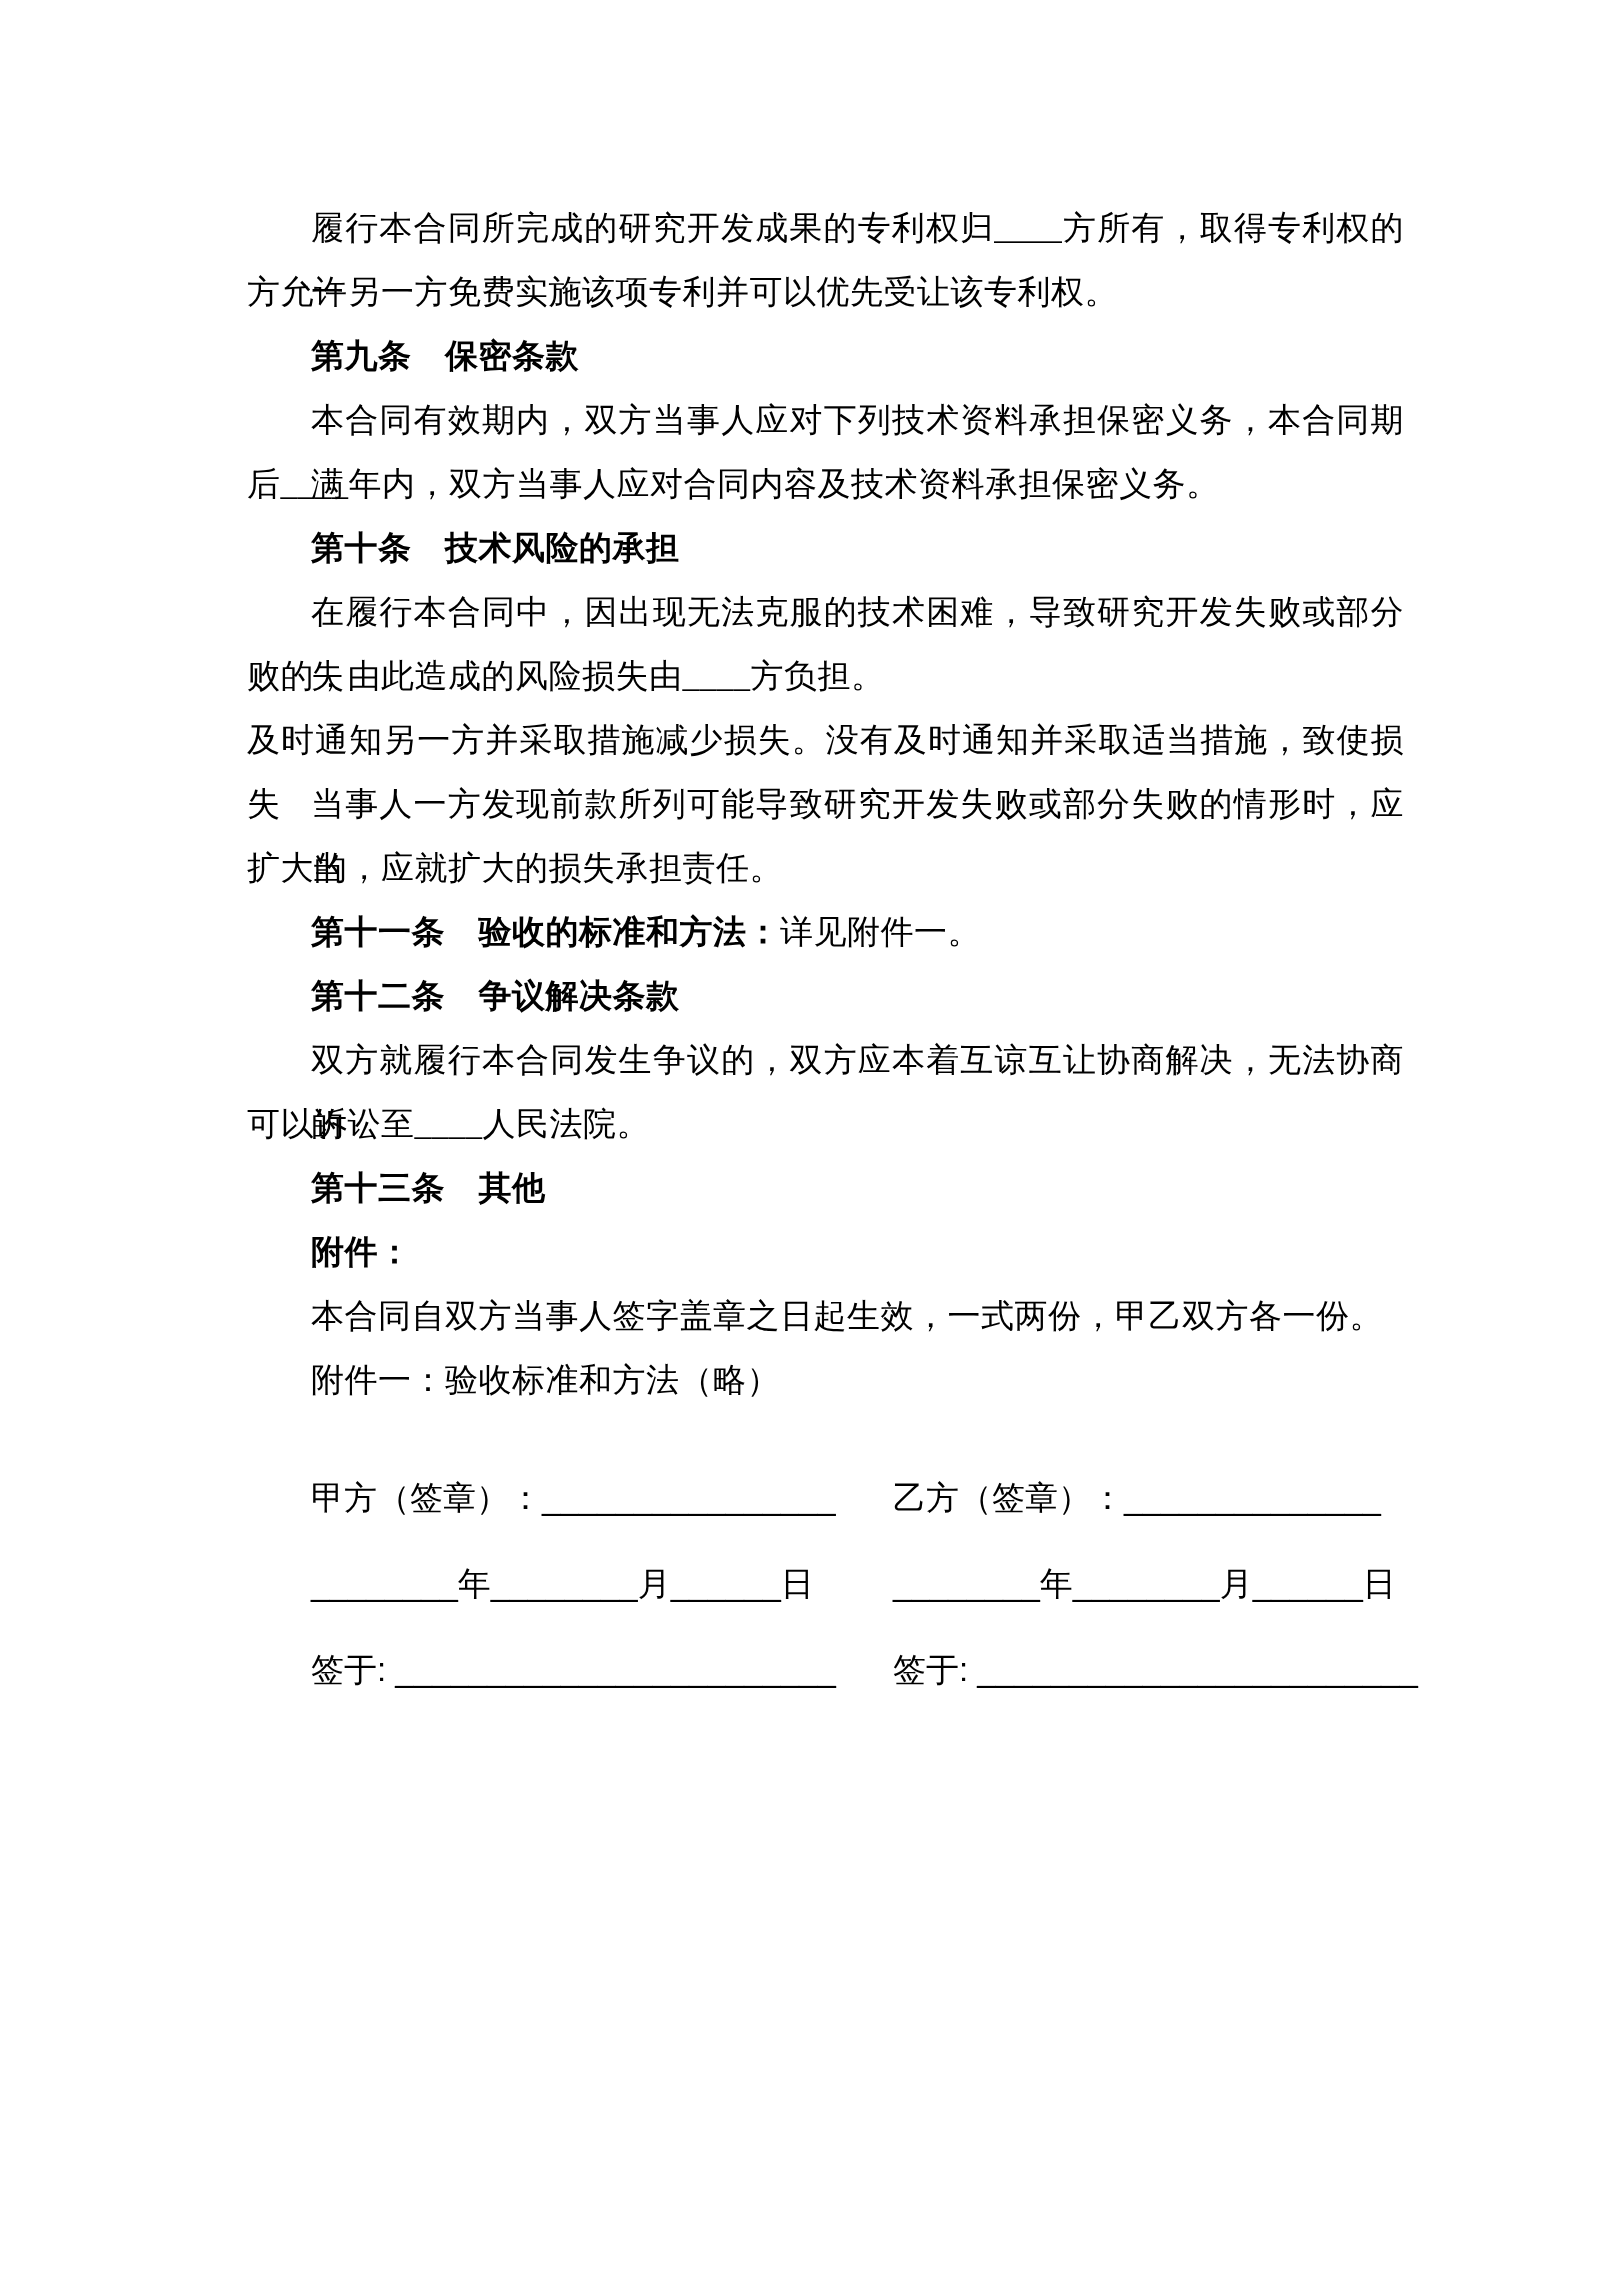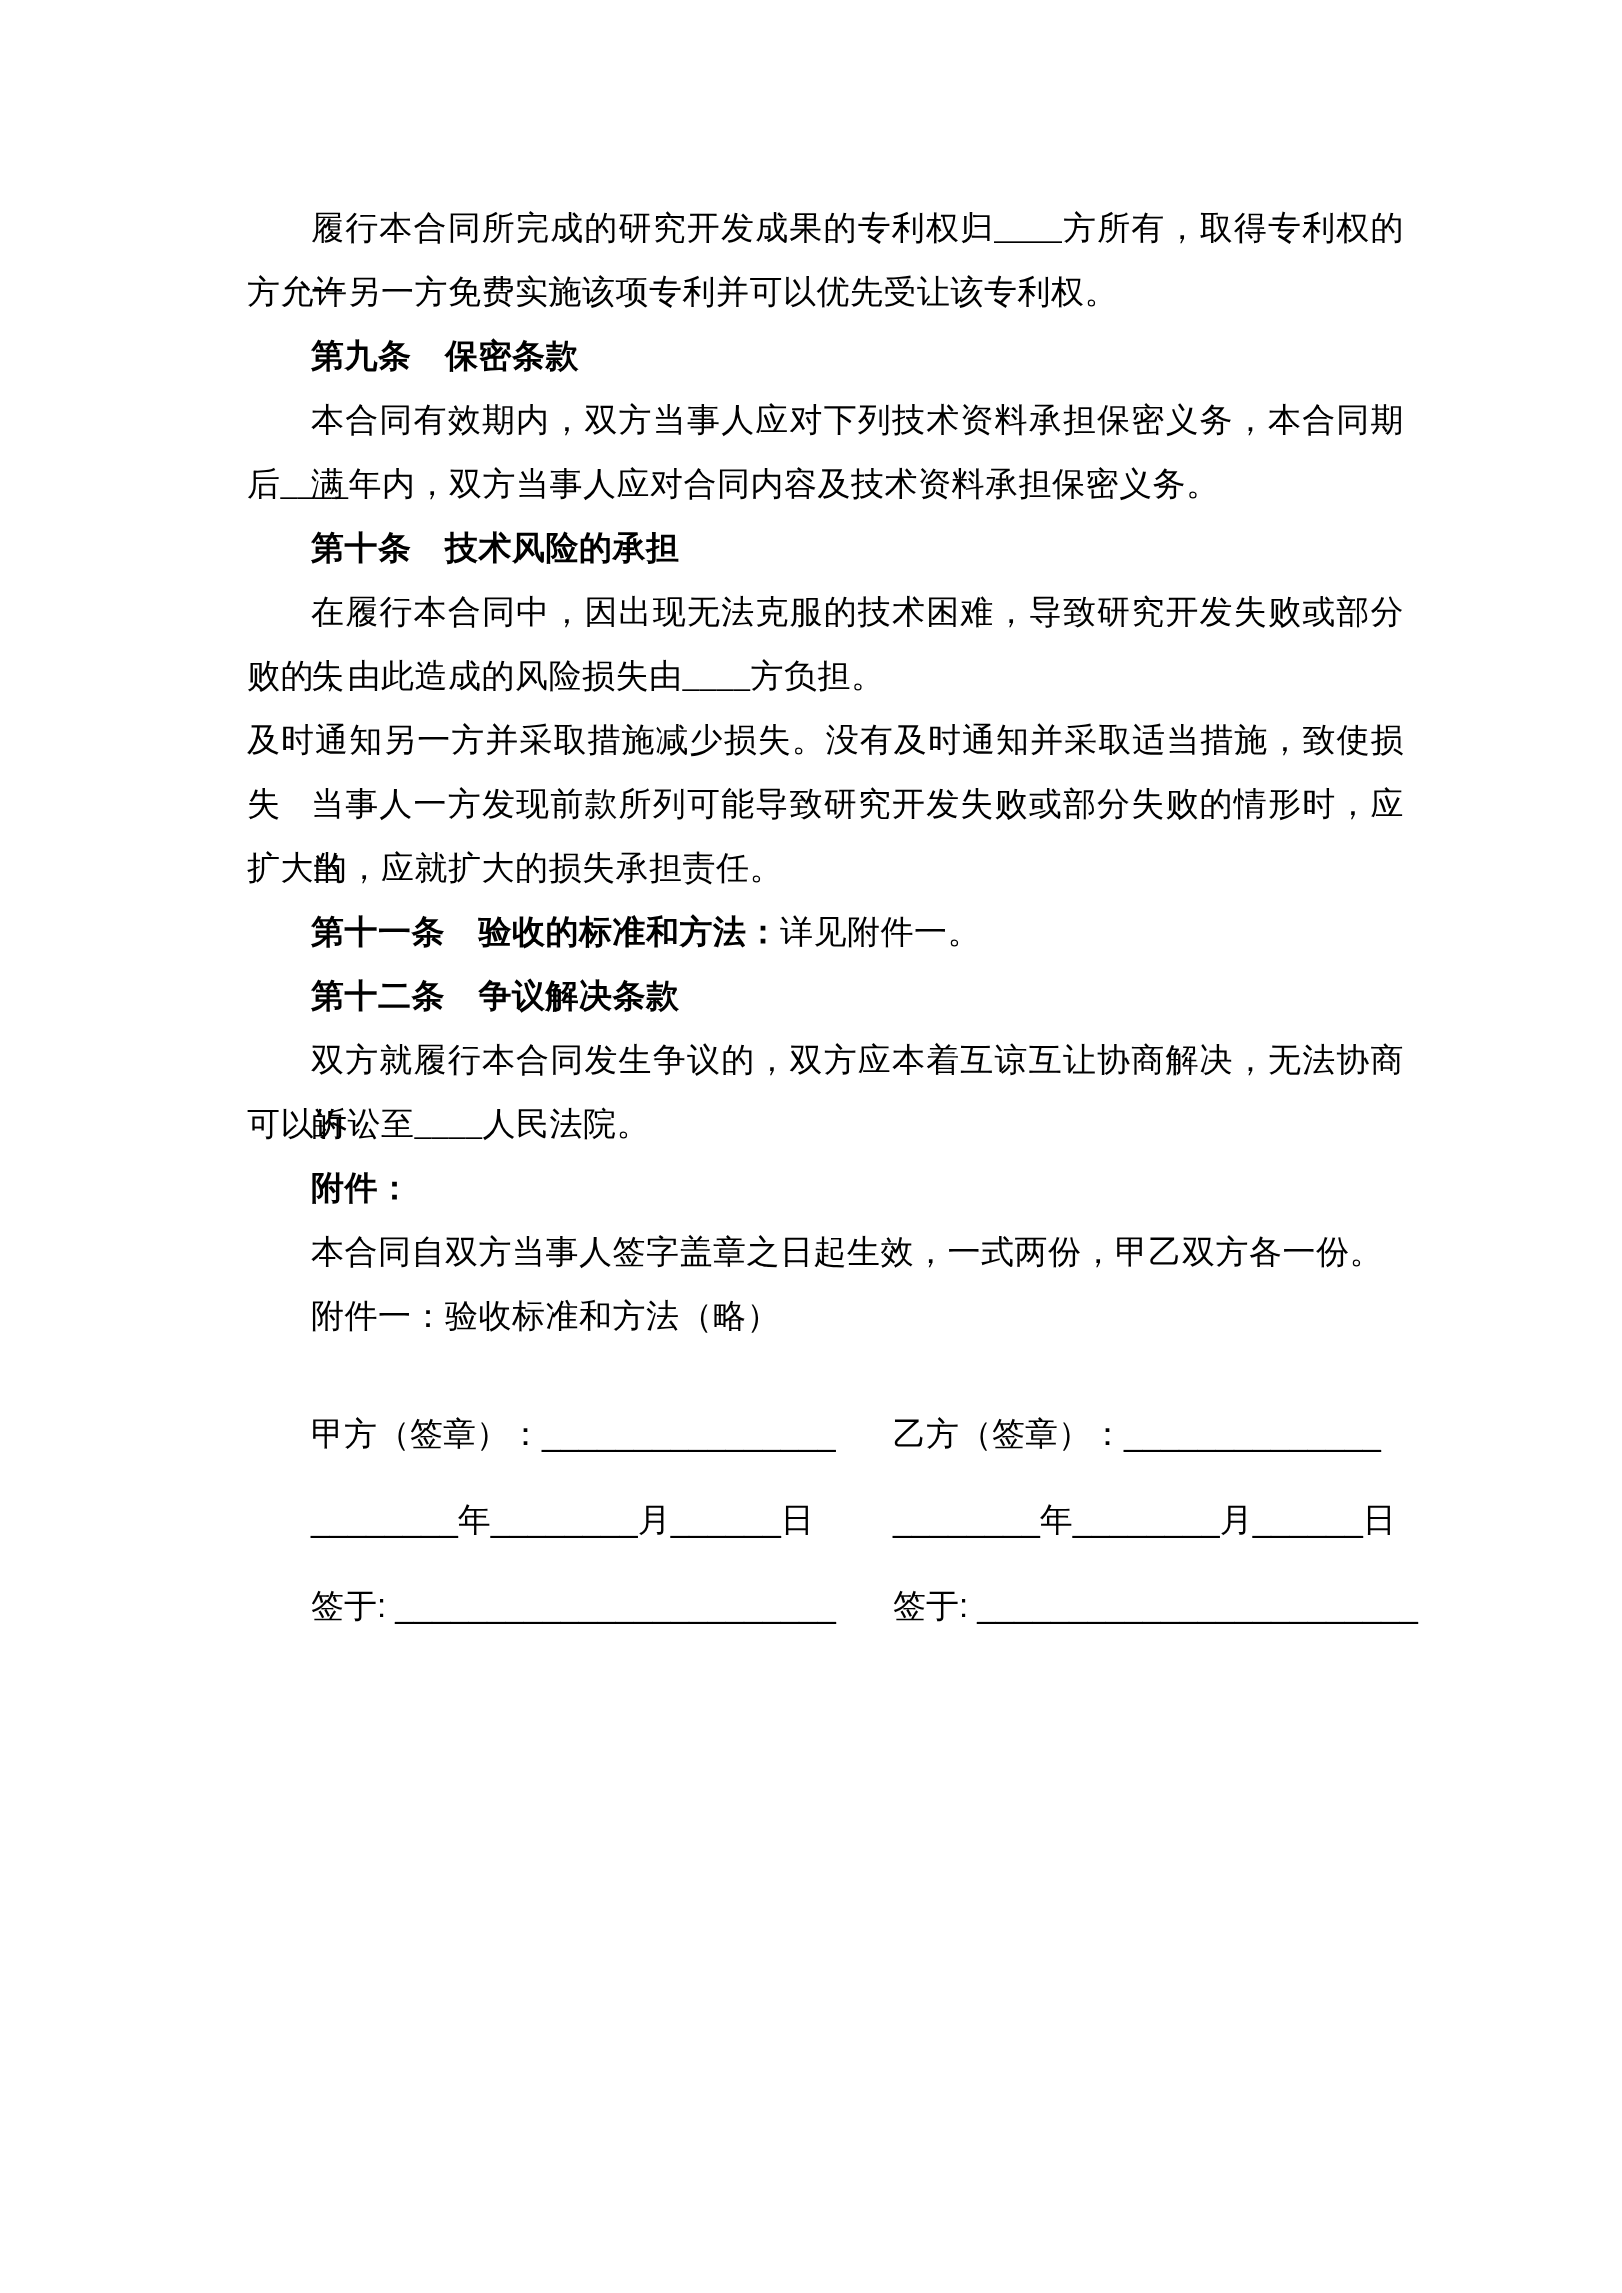--- a/index.html
+++ b/index.html
@@ -66,20 +66,21 @@
         <div class="line indent"><span class="seg bold">第十条　技术风险的承担</span></div>
         <div class="line indent justify"><span class="seg">在履行本合同中，因出现无法克服的技术困难，导致研究开发失败或部分失</span></div>
         <div class="line"><span class="seg">败的，由此造成的风险损失由____方负担。</span></div>
         <div class="line justify"><span class="seg">及时通知另一方并采取措施减少损失。没有及时通知并采取适当措施，致使损失</span></div>
         <div class="line indent justify"><span class="seg">当事人一方发现前款所列可能导致研究开发失败或部分失败的情形时，应当</span></div>
         <div class="line"><span class="seg">扩大的，应就扩大的损失承担责任。</span></div>
         <div class="line indent"><span class="seg bold">第十一条　验收的标准和方法：</span><span class="seg">详见附件一。</span></div>
         <div class="line indent"><span class="seg bold">第十二条　争议解决条款</span></div>
         <div class="line indent justify"><span class="seg">双方就履行本合同发生争议的，双方应本着互谅互让协商解决，无法协商的</span></div>
         <div class="line"><span class="seg">可以诉讼至____人民法院。</span></div>
+        <div class="line indent"><span class="seg bold">第十三条　其他</span></div>
         <div class="line indent"><span class="seg bold">附件：</span></div>
         <div class="line indent"><span class="seg">本合同自双方当事人签字盖章之日起生效，一式两份，甲乙双方各一份。</span></div>
         <div class="line indent"><span class="seg">附件一：验收标准和方法（略）</span></div>
       </div>
     <div class="sig" id="sig">
         <div class="sig-row"><span class="sig-cell left">甲方（签章）：________________</span><span class="sig-cell right">乙方（签章）：______________</span></div>
         <div class="sig-row"><span class="sig-cell left">________年________月______日</span><span class="sig-cell right">________年________月______日</span></div>
         <div class="sig-row"><span class="sig-cell left">签于: ________________________</span><span class="sig-cell right">签于: ________________________</span></div>
       </div>
   </div>

